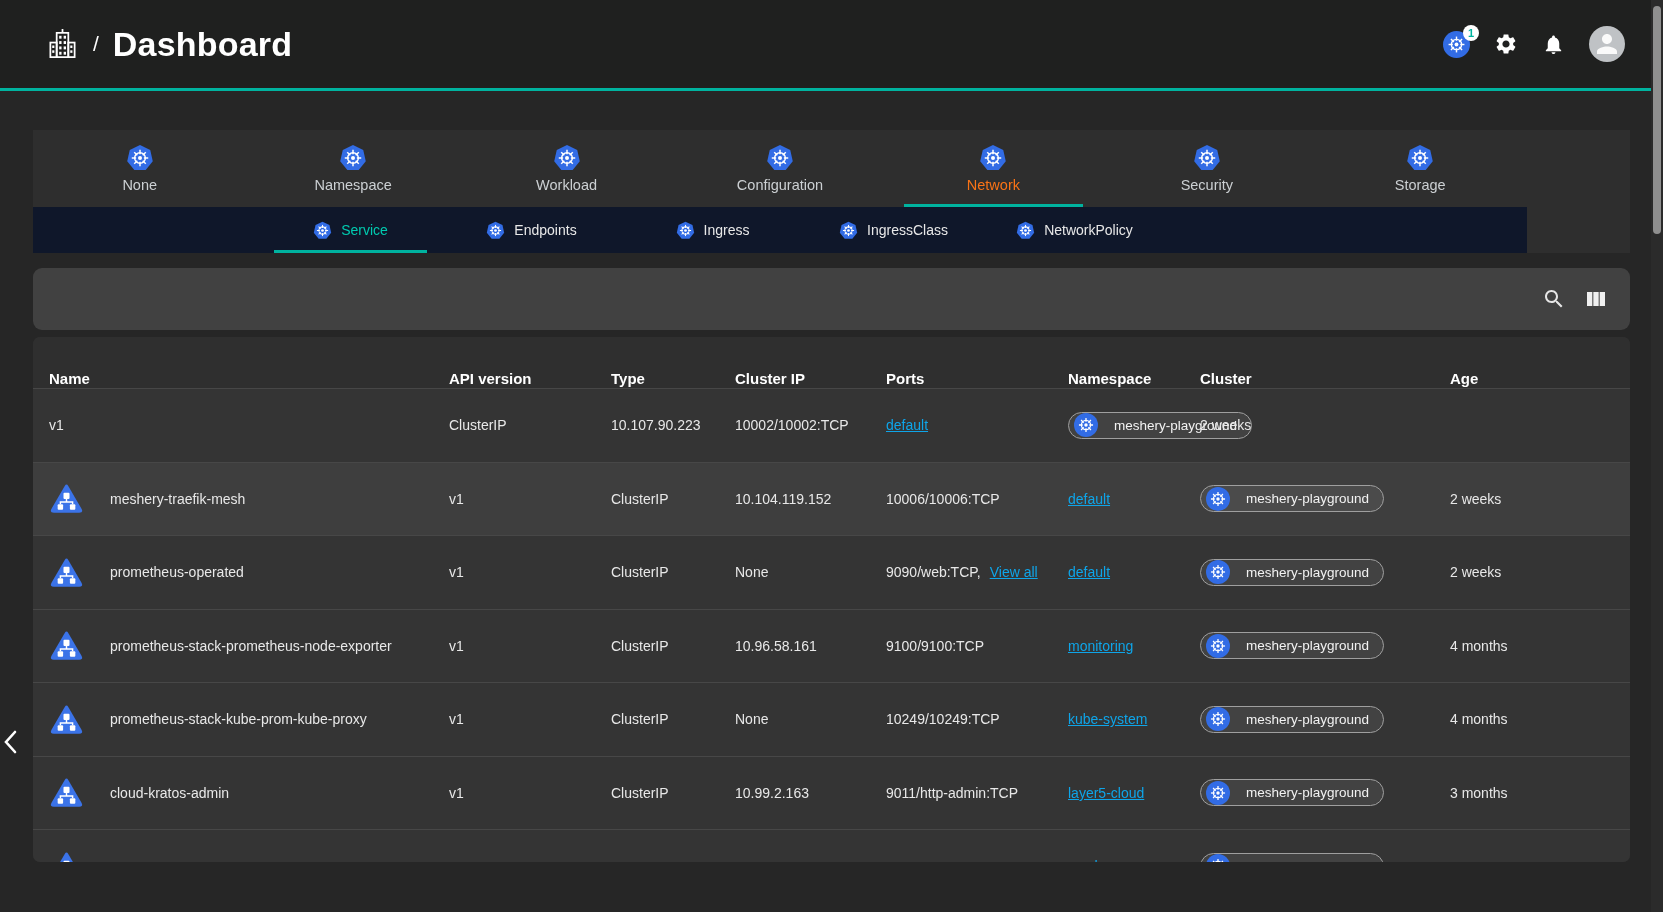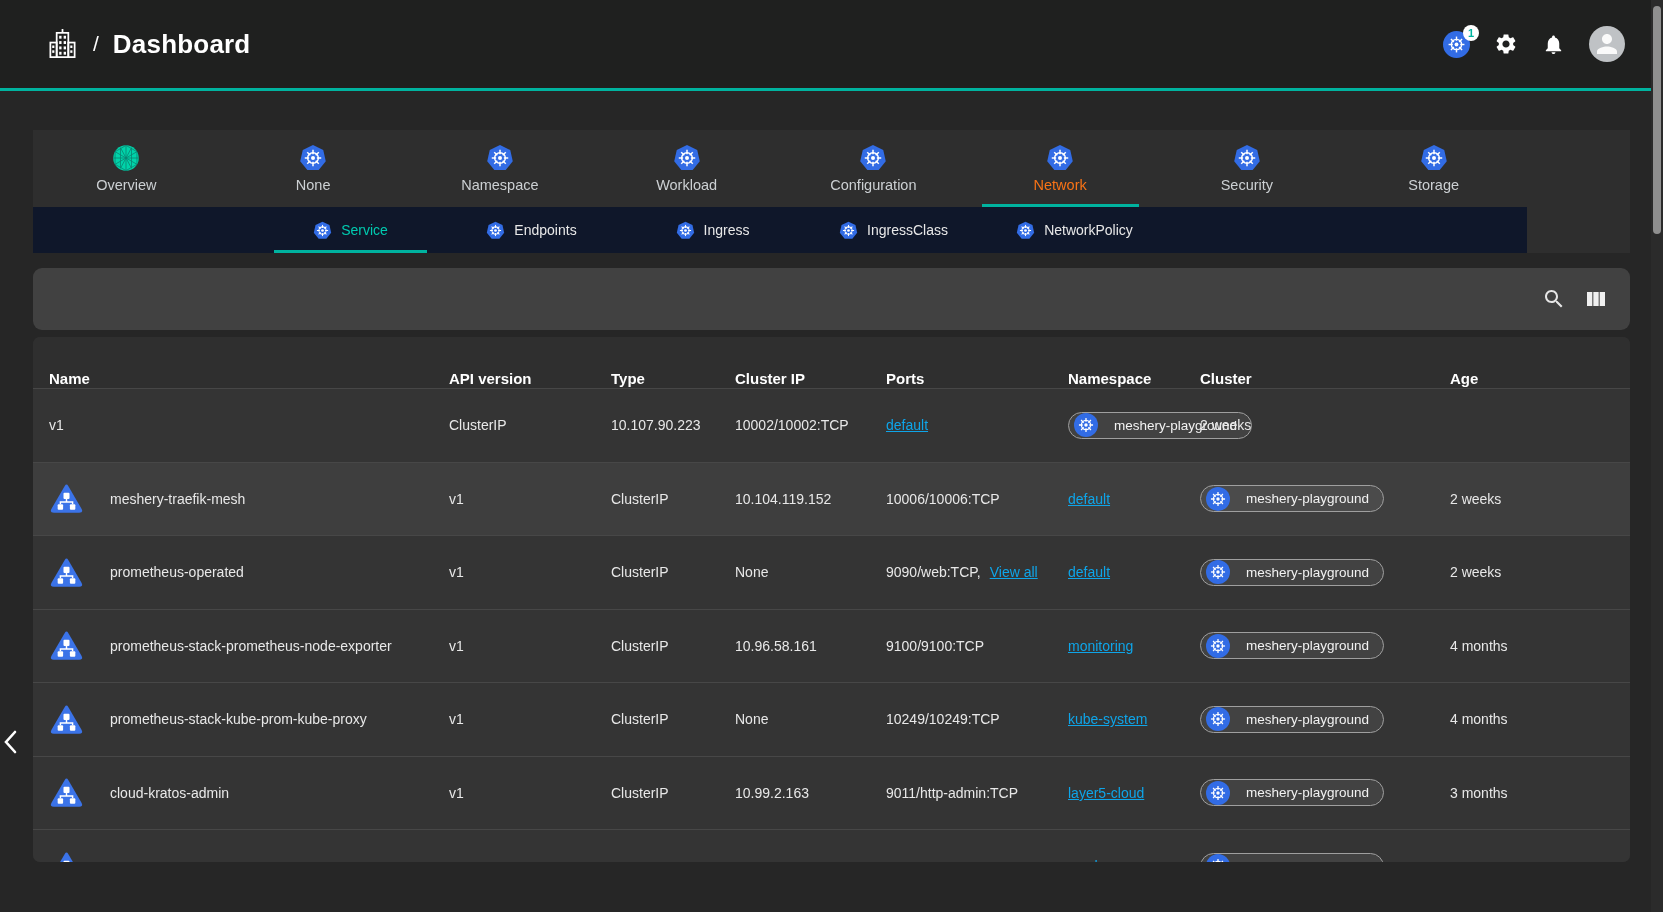--- a/index.html
+++ b/index.html
@@ -5,21 +5,21 @@
   * { margin:0; padding:0; box-sizing:border-box; }
   html,body { width:1663px; height:912px; overflow:hidden; background:#262626;
     font-family:"Liberation Sans","DejaVu Sans",sans-serif; }
   .app { position:relative; width:1663px; height:912px; background:#262626; overflow:hidden; }
 
   
   .appbar { position:absolute; top:0; left:0; width:1651px; height:88px; background:#1f201f;
     display:flex; align-items:center; justify-content:space-between; padding:0 26px 0 46px; }
   .appbar-left { display:flex; align-items:center; gap:14px; }
   .brand-sep { color:#ffffff; font-size:21px; }
-  .page-title { color:#ffffff; font-size:26px; font-weight:700; letter-spacing:.2px; }
+  .page-title { color:#ffffff; font-size:34px; font-weight:700; letter-spacing:.2px; }
   .appbar-right { display:flex; align-items:center; gap:24px; }
   .iconbtn { position:relative; background:none; border:none; cursor:pointer; display:flex; align-items:center; }
   .badge { position:absolute; top:-6px; right:-9px; min-width:16px; height:16px; border-radius:8px;
     background:#ffffff; color:#00B39F; font-size:11px; font-weight:700; display:flex; align-items:center;
     justify-content:center; padding:0 3px; }
   .avatar { width:36px; height:36px; border-radius:50%; background:#bfc2c5; display:flex;
     align-items:center; justify-content:center; overflow:hidden; border:none; cursor:pointer; }
   .accent-line { position:absolute; top:88px; left:0; width:1651px; height:3px; background:#00B39F; }
 
   
@@ -146,30 +146,20 @@
       </button>
     </div>
   </header>
   <div class="accent-line"></div>
 
   <div class="content">
     <div class="tabs-panel">
       <div class="tabs">
           <div class="tab">
     <span class="tab-icon"><svg viewBox="0 0 32 32" width="100%" height="100%">
-    <circle cx="16" cy="16" r="14.6" fill="#00D3A9"></circle>
-    <g stroke="#0a8372" stroke-width="0.9" fill="none">
-      <polygon points="16,1.6 28.5,8.8 28.5,23.2 16,30.4 3.5,23.2 3.5,8.8"></polygon>
-      <path d="M3.5 8.8 L16 16 L28.5 8.8 M3.5 23.2 L16 16 L28.5 23.2 M16 1.6 L16 30.4 M1.5 16 L30.5 16 M9.7 4.3 L9.7 27.7 M22.3 4.3 L22.3 27.7 M9.7 4.3 L22.3 27.7 M22.3 4.3 L9.7 27.7"></path>
-    </g>
-              </svg></span>
-    <span class="tab-label">Overview</span>
-  </div>
-          <div class="tab">
-    <span class="tab-icon"><svg viewBox="0 0 32 32" width="100%" height="100%">
     <polygon points="16,1.2 27.7,6.9 30.6,19.6 22.5,29.8 9.5,29.8 1.4,19.6 4.3,6.9" fill="#326CE5"></polygon>
                 <g stroke="#fff" stroke-width="1.7" fill="none">
   <circle cx="16" cy="16" r="6.1"></circle>
   <line x1="16" y1="6.6" x2="16" y2="11.6"></line>
                   <line x1="16" y1="20.4" x2="16" y2="25.4"></line>
   <line x1="6.6" y1="16" x2="11.6" y2="16"></line>
                   <line x1="20.4" y1="16" x2="25.4" y2="16"></line>
   <line x1="9.4" y1="9.4" x2="12.9" y2="12.9"></line>
                   <line x1="19.1" y1="19.1" x2="22.6" y2="22.6"></line>
   <line x1="22.6" y1="9.4" x2="19.1" y2="12.9"></line>

